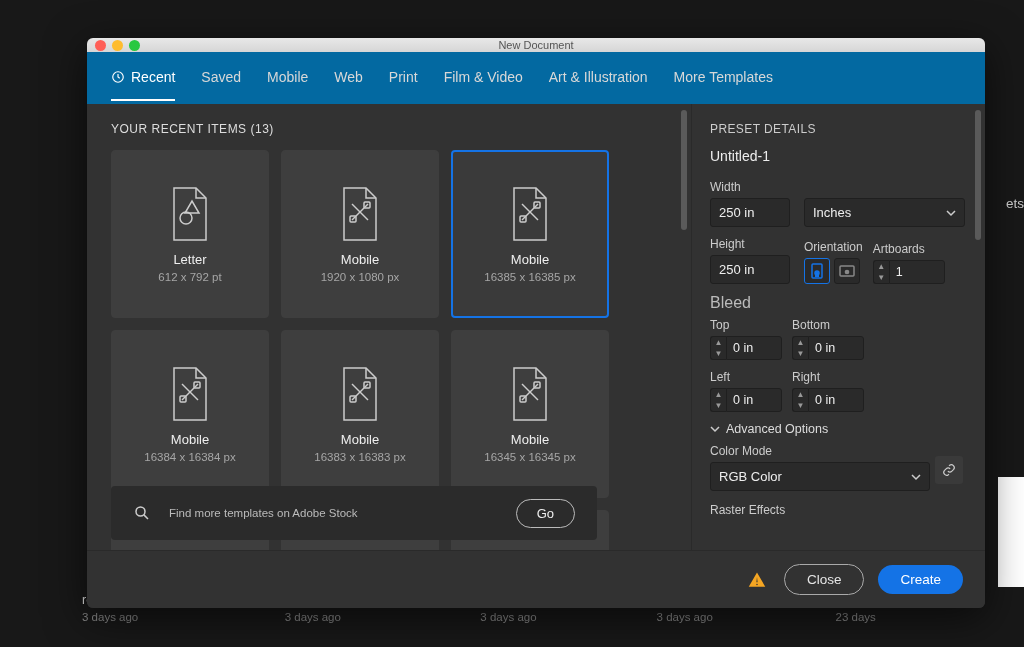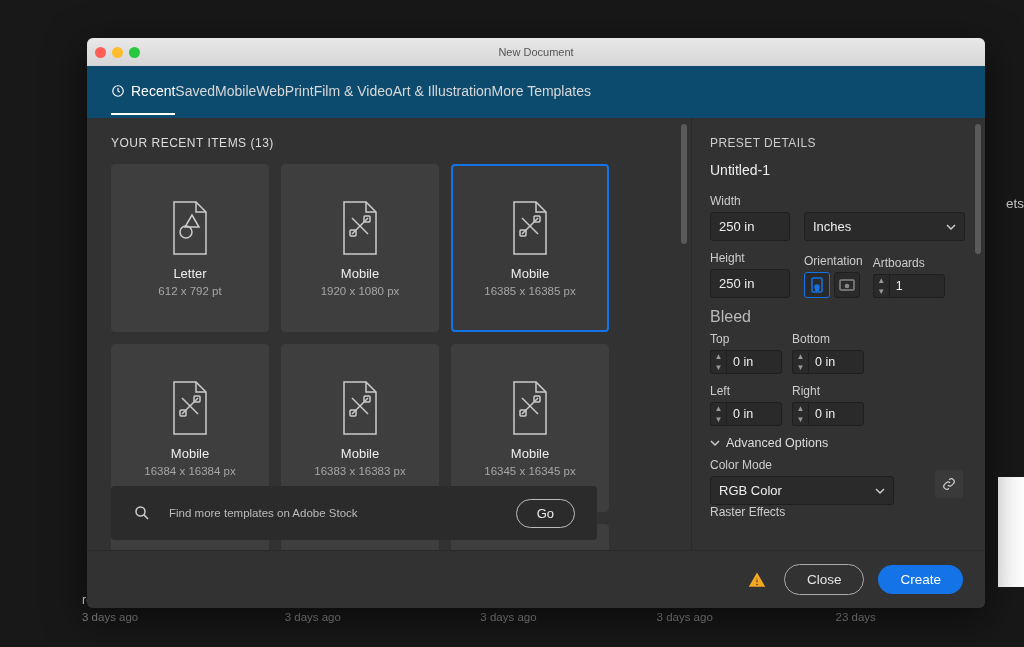--- a/index.html
+++ b/index.html
@@ -13,31 +13,31 @@
   .bg-file .time { color: #888; font-size: 11.5px; }
   .bg-thumb { position:absolute; right:0; bottom:60px; width:26px; height:110px; background:#fff; }
   .bg-ets { position:absolute; right:0; top:196px; color:#ccc; font-size:13.5px; font-weight:500; }
 
   .dialog {
     position: absolute; left: 87px; top: 38px; width: 898px; height: 570px;
     background: #323232; border-radius: 6px; box-shadow: 0 10px 40px rgba(0,0,0,.6);
     display: flex; flex-direction: column; overflow: hidden;
   }
   .titlebar {
-    height: 28px; background: linear-gradient(#e8e8e8,#d6d6d6); display:flex; align-items:center;
+    height: 14px; background: linear-gradient(#e8e8e8,#d6d6d6); display:flex; align-items:center;
     padding: 0 8px; color:#555; font-size:11px; position:relative;
   }
   .titlebar .title { position:absolute; left:0; right:0; text-align:center; }
   .traffic { display:flex; gap:6px; }
   .tl { width:11px; height:11px; border-radius:50%; }
   .tl.r{background:#ff5f57;} .tl.y{background:#febc2e;} .tl.g{background:#28c840;}
 
   .tabs {
-    display:flex; align-items:center; padding: 14px 24px 0 24px; height:52px;
-    border-bottom: 1px solid transparent; background:#0c4a6e;
+    display:flex; align-items:center; gap:26px; padding: 14px 24px 0 24px; height:52px;
+    border-bottom: 1px solid transparent; background:#0369a1;
   }
   .tab { color:#d8d8d8; font-size:14px; cursor:pointer; display:flex; align-items:center; gap:6px; padding-bottom:14px; border-bottom:2px solid transparent;}
   .tab.active { color:#fff; border-bottom-color:#fff; }
   .tab .ico { width:14px; height:14px; }
 
   .body { flex:1; display:flex; overflow:hidden; }
 
   
   .left { flex:1; padding: 18px 16px 0 24px; position:relative; overflow:hidden; }
   .recent-head { font-size:12px; letter-spacing:.5px; color:#ddd; margin-bottom:14px; }
@@ -387,21 +387,21 @@
           </svg>
       </div>
 
       <div class="disclosure">
         <svg width="10" height="10" viewBox="0 0 10 10" fill="none" stroke="#ccc" stroke-width="1.5">
             <path d="M1 3l4 4 4-4"></path>
           </svg>
         <span>Advanced Options</span>
       </div>
       <div class="lbl">Color Mode</div>
-      <div class="select-box" style="width:184px;">
+      <div class="select-box" style="width:220px;margin-bottom:12px">
         <span>RGB Color</span>
         <svg class="chev" viewBox="0 0 10 10" fill="none" stroke="#ccc" stroke-width="1.5">
             <path d="M1 3l4 4 4-4"></path>
           </svg>
       </div>
       <div class="lbl">Raster Effects</div>
     </div>
   </div>
 
   <div class="footer">

